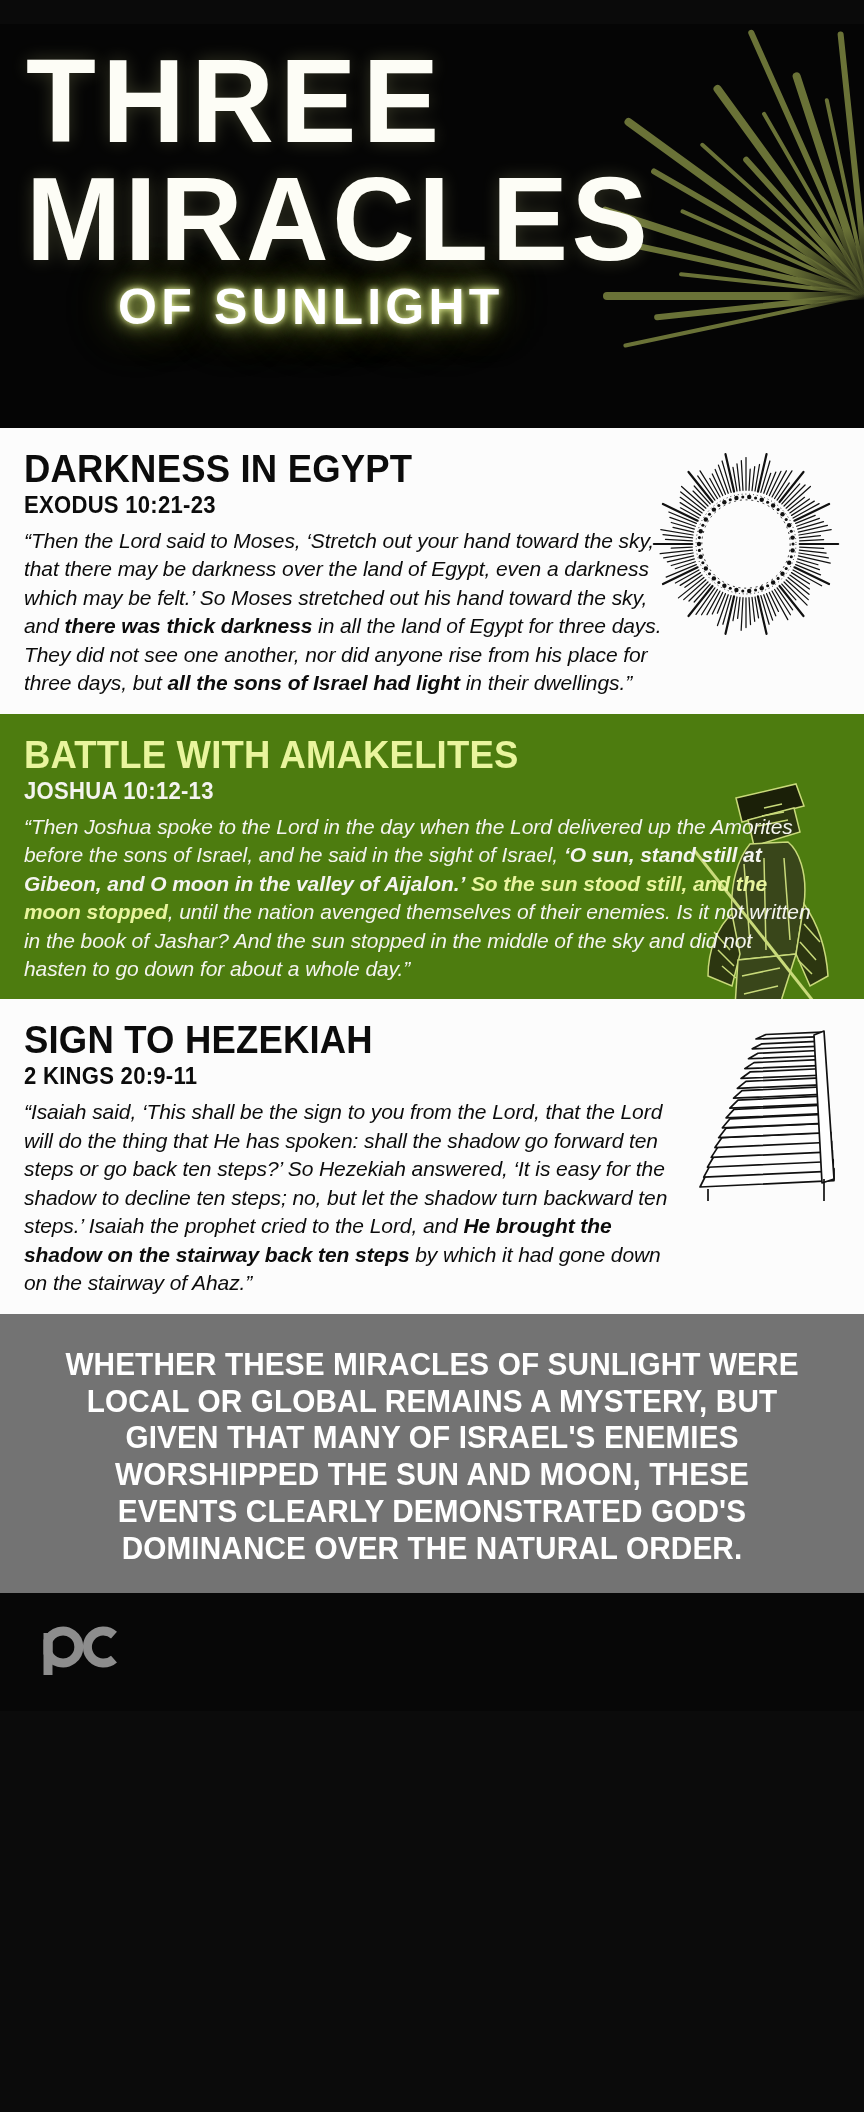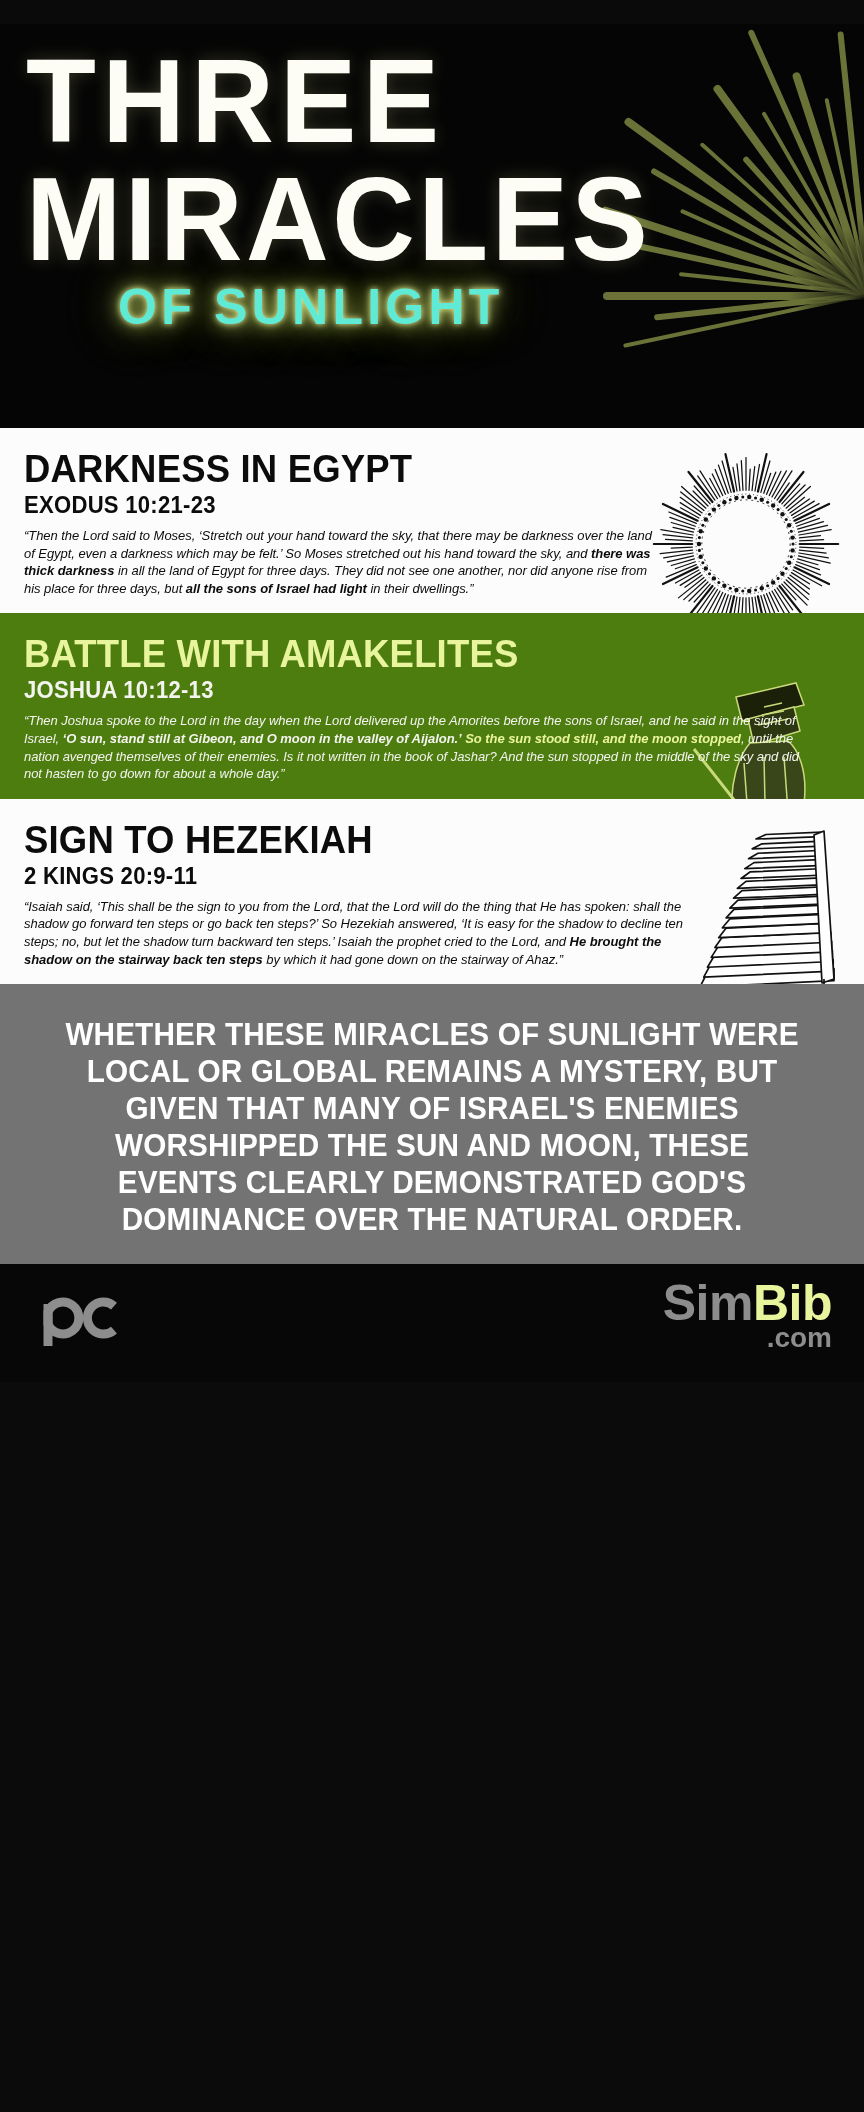--- a/index.html
+++ b/index.html
@@ -24,40 +24,40 @@
     line-height:0.88;
     transform:scaleX(0.97);
     transform-origin:left center;
     text-shadow:0 0 18px rgba(238,247,160,0.20);
   }
   .t-line1{font-size:118px;margin-top:12px;}
   .t-line2{font-size:118px;margin-top:14px;letter-spacing:0.03em;}
   .t-sub{
     margin-top:6px;margin-left:92px;
     font-size:50px;font-weight:700;letter-spacing:0.085em;
-    color:#5eead4;
+    color:#ffffff;
     text-shadow:0 0 6px #e9f59d,0 0 18px rgba(221,241,120,0.85),0 0 38px rgba(200,226,80,0.55),0 0 60px rgba(180,210,60,0.35);
   }
 
   
   .sec{position:relative;overflow:hidden;}
   .sec.light{background:#fcfcfc;color:#0c0c0c;}
   .sec.dark{background:#4d7c0f;color:#f4f4ef;}
   .sec-pad{position:relative;z-index:4;padding:22px 22px 16px 24px;}
   .sec-title{
     font-size:38px;font-weight:700;letter-spacing:0.005em;line-height:1.0;
     margin:0 0 2px 0;transform:scaleX(0.96);transform-origin:left center;
   }
   .sec.dark .sec-title{color:#e9f59d;}
   .sec-ref{
     font-size:23px;font-weight:700;letter-spacing:0.012em;margin:4px 0 8px 0;
     transform:scaleX(0.96);transform-origin:left center;
   }
   .sec-body{
-    font-size:13px;font-style:italic;line-height:1.355;
+    font-size:21px;font-style:italic;line-height:1.355;
     letter-spacing:-0.004em;
     max-width:795px;
   }
   .sec-body b{font-weight:700;font-style:italic;}
   .sec.dark .sec-body b.hl{color:#e9f59d;}
   .narrow1{display:block;max-width:640px;}
   .narrow3{display:block;max-width:660px;}
 
   
   .art{position:absolute;z-index:2;pointer-events:none;}
@@ -357,21 +357,15 @@
   </div>
 
   <div class="footer">
     <div class="logo-pc">
       <svg viewBox="0 0 96 58" width="96" height="58" aria-hidden="true">
         <path d="M12 14 L12 56" stroke="#8d8d8d" stroke-width="9" fill="none" stroke-linecap="butt"></path>
         <path d="M12 22 A16 16 0 1 1 12 34 Z" fill="none" stroke="#8d8d8d" stroke-width="9"></path>
         <path d="M78 16 A16 16 0 1 0 78 40" fill="none" stroke="#8d8d8d" stroke-width="9" stroke-linecap="butt"></path>
       </svg>
     </div>
-    <div class="brand">
-      <span class="brand-main">
-        <span class="brand-sim">Sim</span><span class="brand-bib">Bib</span>
-      </span>
-      <span class="brand-com">.com</span>
-    </div>
   </div>
 
 </div>
 
 </body></html>

